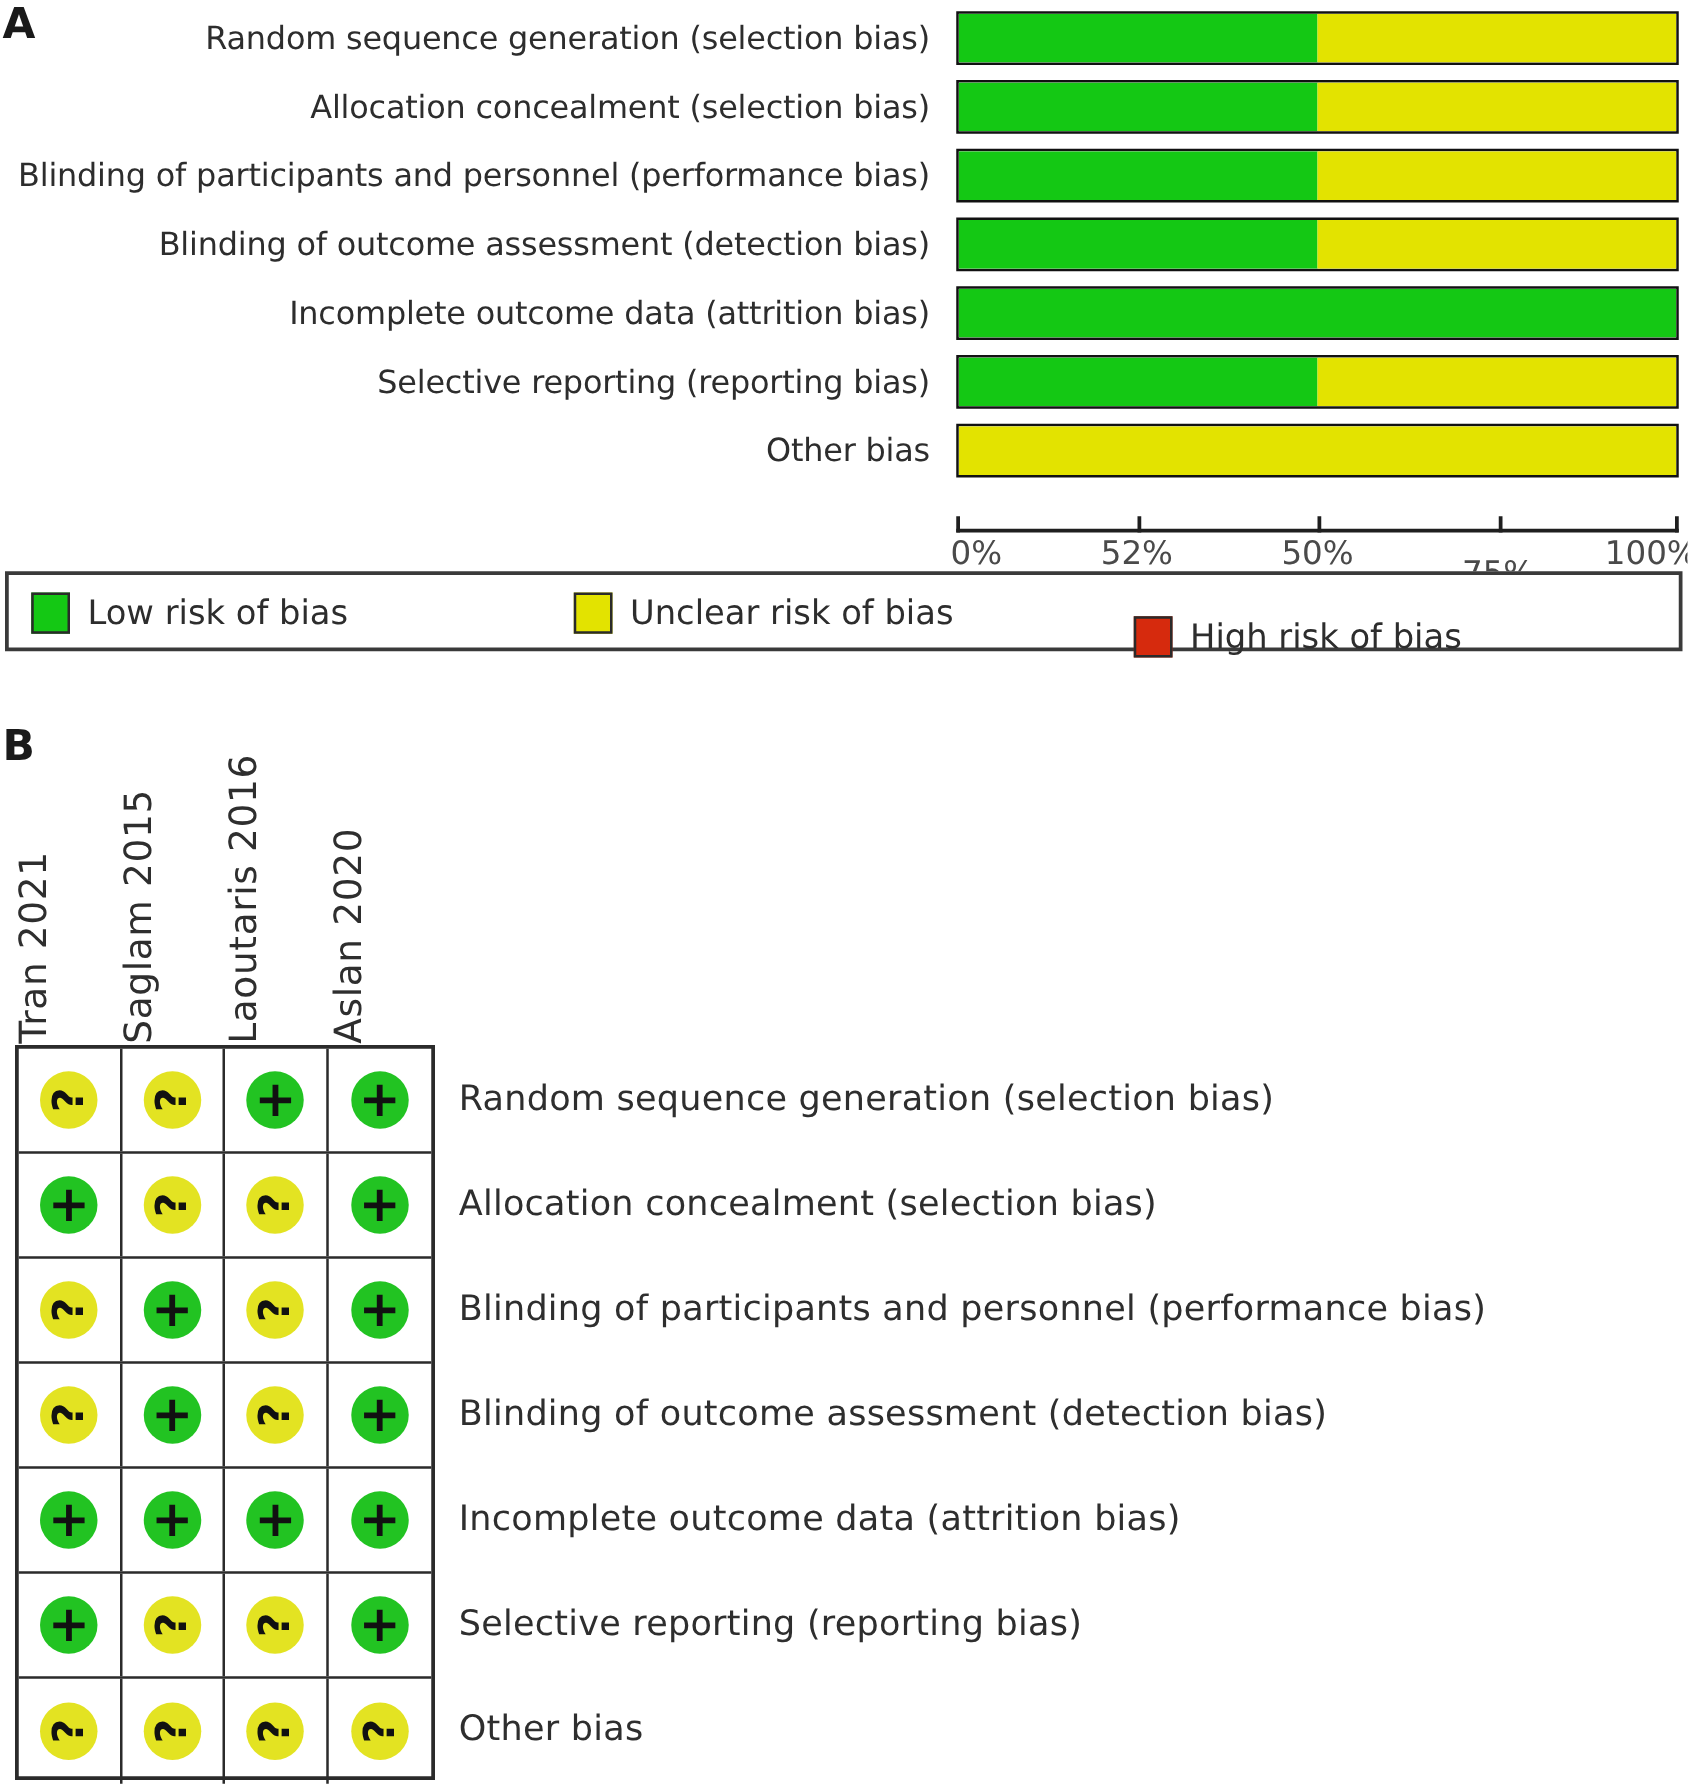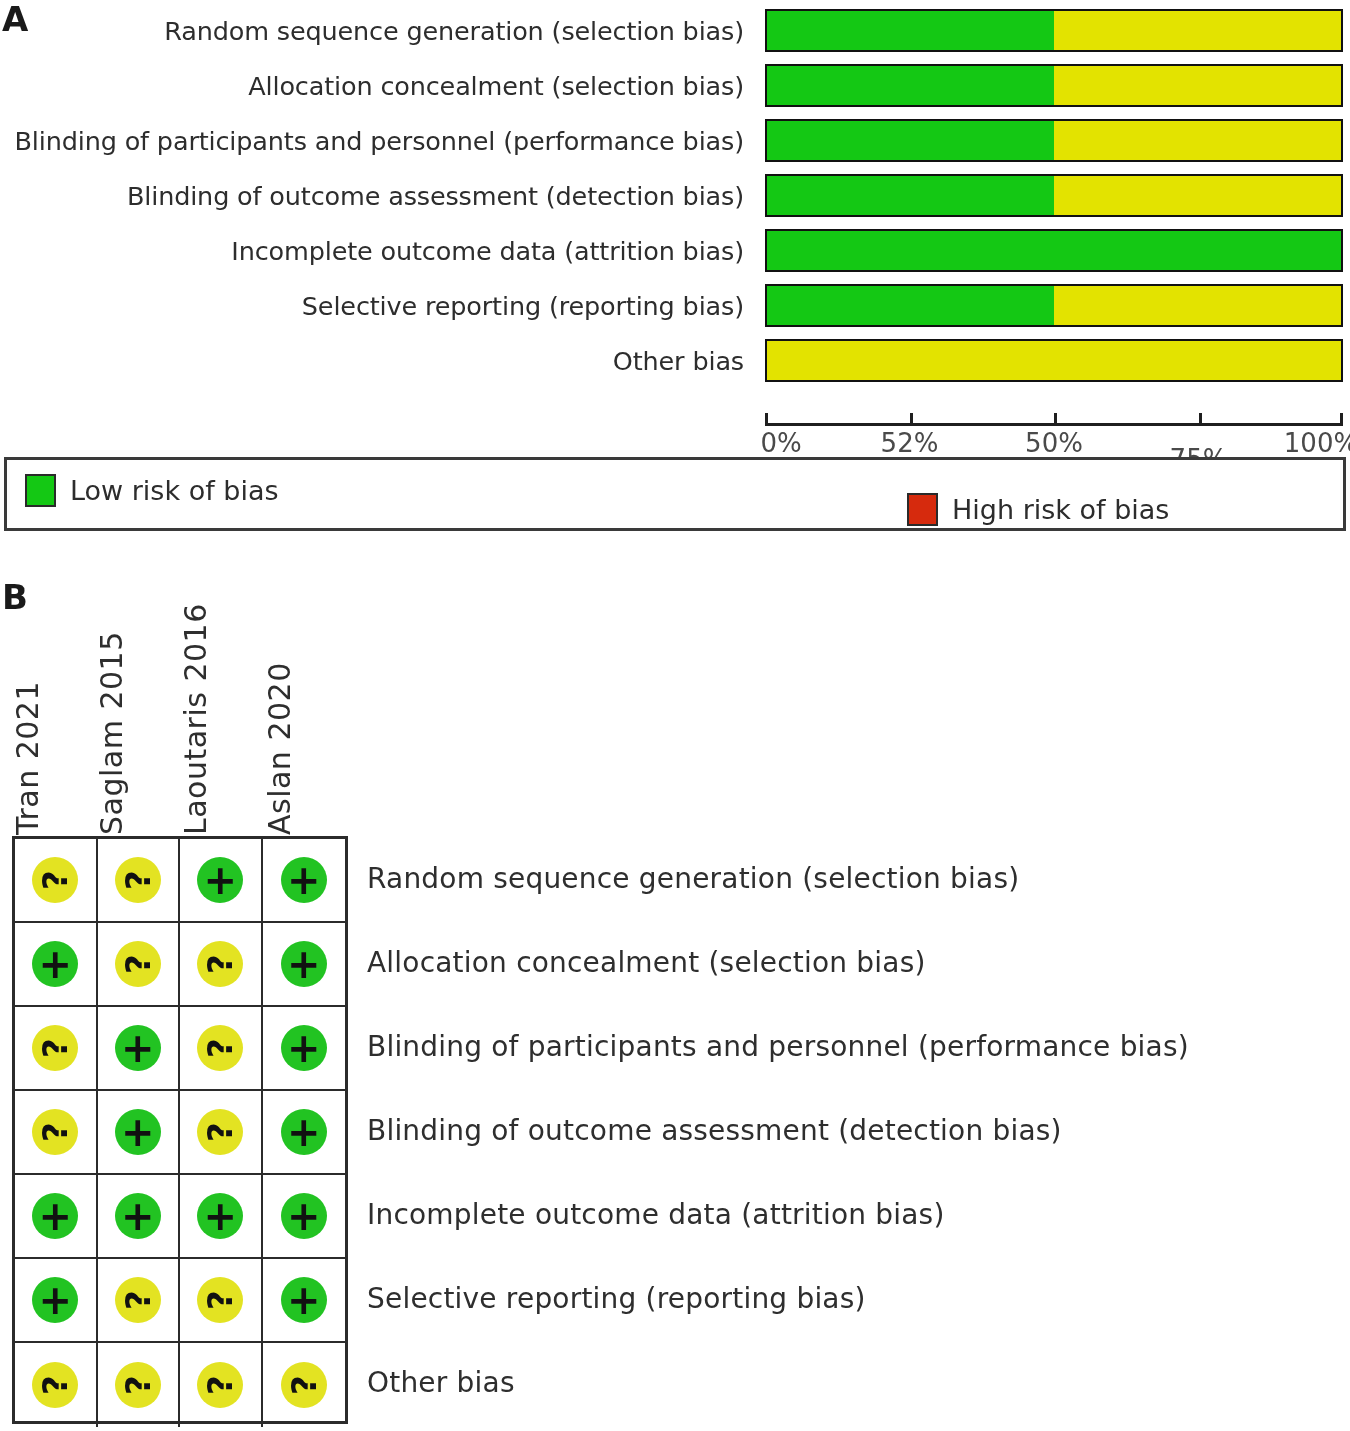--- a/index.html
+++ b/index.html
@@ -102,21 +102,21 @@
     transform: translateX(-50%);
     white-space: nowrap;
   }
 
   
   #legend {
     position: absolute;
     left: 4px;
     top: 457px;
     width: 1342px;
-    height: 74px;
+    height: 64px;
     border: 3px solid #3a3a3a;
     box-sizing: border-box;
     background: #ffffff;
   }
   .legend-item {
     position: absolute;
     top: 0;
     height: 60px;
     display: flex;
     align-items: center;
@@ -322,20 +322,24 @@
       <div class="tickA" style="left: 575px;"></div>
       <div class="tickA-lbl" style="left: 556px;">100%</div>
     </div>
 </div>
 
 <div id="legend">
     <div class="legend-item" style="left: 18px;">
       <div class="legend-swatch" style="background: rgb(20, 200, 20);"></div>
       <span class="legend-txt">Low risk of bias</span>
     </div>
+    <div class="legend-item" style="left: 452px;">
+      <div class="legend-swatch" style="background: rgb(227, 227, 0);"></div>
+      <span class="legend-txt">Unclear risk of bias</span>
+    </div>
     <div class="legend-item" style="left: 900px; margin-top: 19px;">
       <div class="legend-swatch" style="background: rgb(214, 42, 13);"></div>
       <span class="legend-txt">High risk of bias</span>
     </div>
   </div>
 
 <div id="panel-b">
 
   <div id="panel-b-letter" class="panel-letter" style="left:2px; top:40px;">B</div>
 

